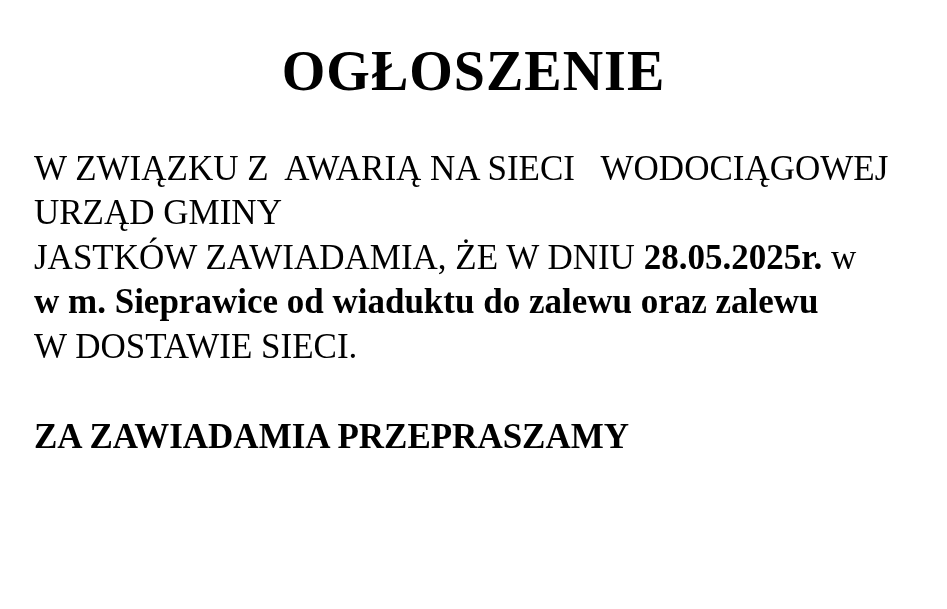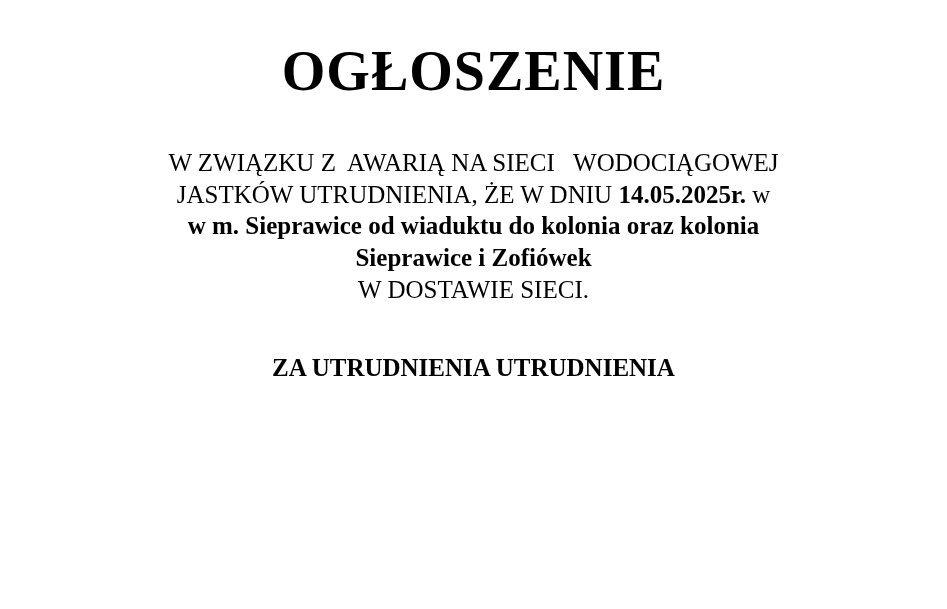--- a/index.html
+++ b/index.html
@@ -27,22 +27,22 @@
     font-weight: bold;
     font-size: 56px;
     letter-spacing: 1px;
     line-height: 1.05;
     margin: 0;
     padding-top: 42px;
   }
   .notice-body {
     margin: 0;
     padding: 0 34px;
-    text-align: center;
-    font-size: 25px;
+    text-align: left;
+    font-size: 35px;
     line-height: 1.27;
   }
   .body-line {
     display: block;
     white-space: pre-wrap;
   }
   .gap-before {
     margin-top: 46px;
   }
   .first-body-line {
@@ -57,20 +57,20 @@
 </style>
 </head>
 <body>
 
 <div class="page">
 
   <h1 class="notice-title">OGŁOSZENIE</h1>
 
   <div class="notice-body">
       <div class="body-line first-body-line"><span class="seg">W ZWIĄZKU Z  AWARIĄ NA SIECI   WODOCIĄGOWEJ</span></div>
-      <div class="body-line"><span class="seg">JASTKÓW UTRUDNIENIA, ŻE W DNIU </span><span class="seg b">14.05.2025r.</span><span class="seg"> w</span></div>
-      <div class="body-line"><span class="seg b">w m. Sieprawice od wiaduktu do kolonia oraz kolonia</span></div>
-      <div class="body-line"><span class="seg b">Sieprawice i Zofiówek</span></div>
+      <div class="body-line"><span class="seg">URZĄD GMINY</span></div>
+      <div class="body-line"><span class="seg">JASTKÓW ZAWIADAMIA, ŻE W DNIU </span><span class="seg b">28.05.2025r.</span><span class="seg"> w</span></div>
+      <div class="body-line"><span class="seg b">w m. Sieprawice od wiaduktu do zalewu oraz zalewu</span></div>
       <div class="body-line"><span class="seg">W DOSTAWIE SIECI.</span></div>
-      <div class="body-line gap-before"><span class="seg b">ZA UTRUDNIENIA UTRUDNIENIA</span></div>
+      <div class="body-line gap-before"><span class="seg b">ZA ZAWIADAMIA PRZEPRASZAMY</span></div>
     </div>
 
 </div>
 
 </body></html>

